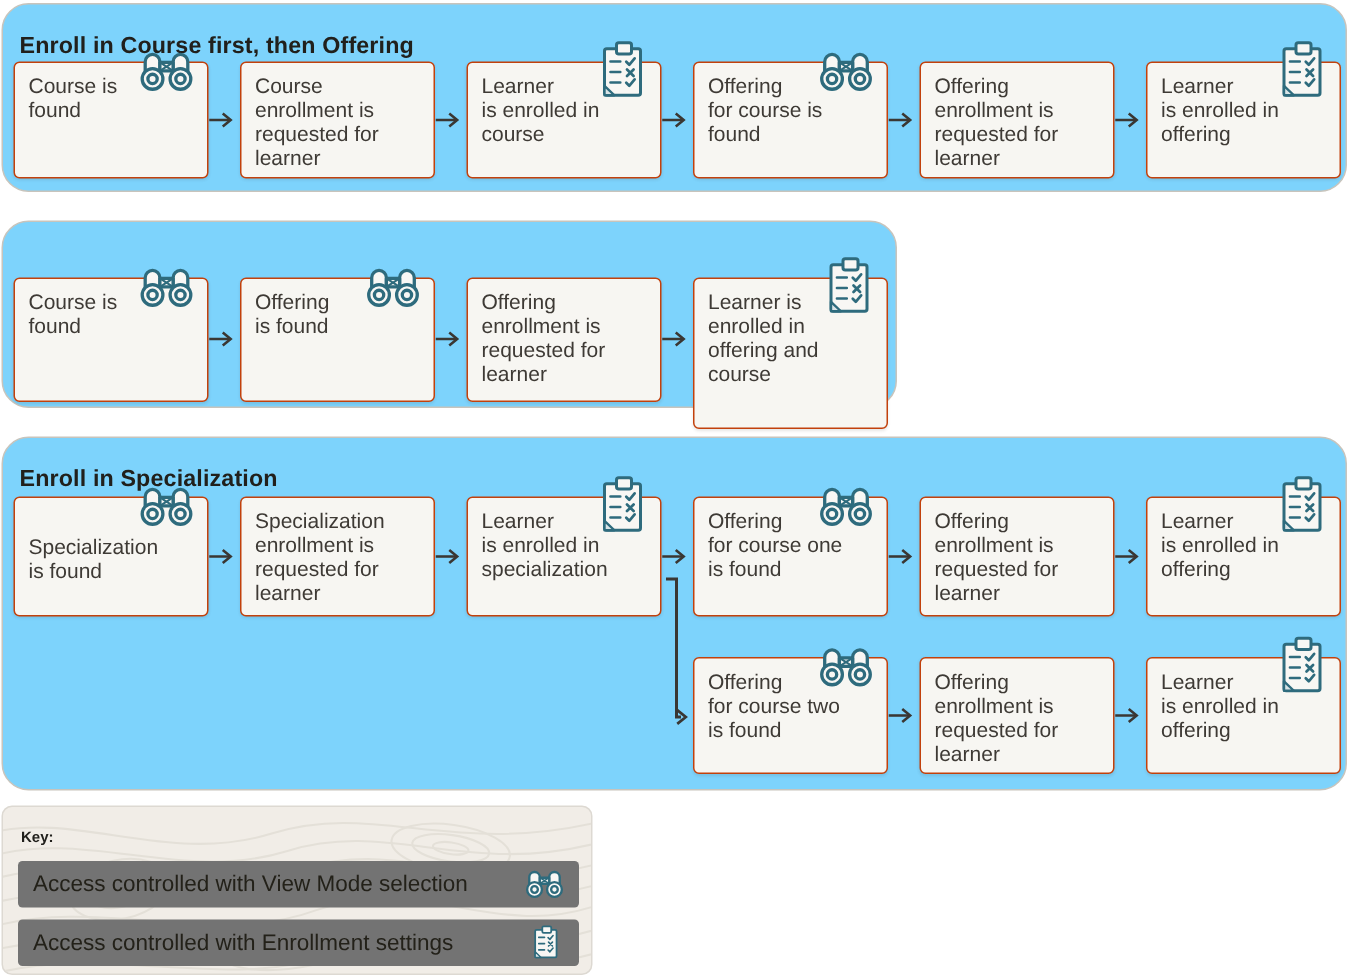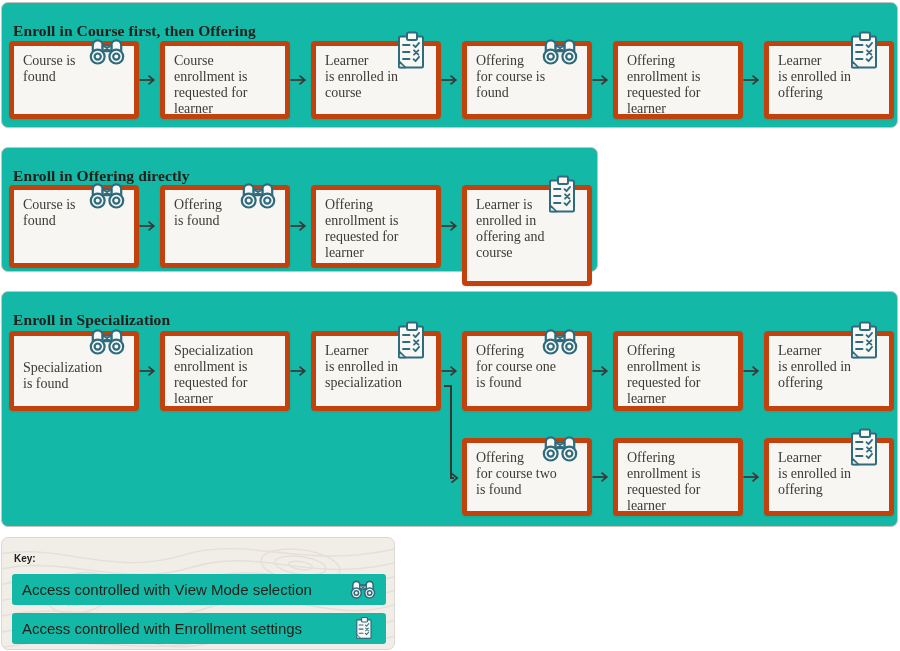--- a/index.html
+++ b/index.html
@@ -1,37 +1,37 @@
 <!DOCTYPE html>
 <html><head>
 <meta charset="utf-8">
 <style>
   html,body{margin:0;padding:0;background:#ffffff;}
   .canvas{position:relative;width:900px;height:651px;background:#ffffff;overflow:hidden;
           font-family:"Liberation Sans", sans-serif;}
-  .panel{position:absolute;background:#14b8a6;border:1px solid #c8c4bc;border-radius:7px;
-         box-sizing:border-box;font-family:Liberation Serif, serif;}
+  .panel{position:absolute;background:#7dd3fc;border:1px solid #c8c4bc;border-radius:18px;
+         box-sizing:border-box;}
   .panel-title{position:absolute;left:11px;top:6px;font-size:15.5px;font-weight:bold;
          color:#21201c;letter-spacing:.1px;white-space:nowrap;}
-  .box{position:absolute;width:130px;background:#f7f6f2;border:5px solid #c2410c;
+  .box{position:absolute;width:130px;background:#f7f6f2;border:1px solid #c2410c;
        border-radius:4px;box-sizing:border-box;padding:7px 9px;
        box-shadow:0 1px 2px rgba(60,56,50,.12);}
   .box-label{display:block;white-space:pre-line;font-size:14px;line-height:16px;color:#3e3a35;}
   .box.pad-lower{padding-top:24px;}
   .icon{position:absolute;}
   .icon.binoc{right:8px;top:-9px;width:38px;height:28px;}
   .icon.clip{right:8px;top:-15px;width:32px;height:40px;}
   .arrow{position:absolute;width:20px;height:14px;}
   .elbow{position:absolute;left:436px;top:88px;width:26px;height:106px;}
   .key-panel{position:absolute;left:1px;top:537px;width:394px;height:113px;
        background:#f1ede7;border:1px solid #ddd9d2;border-radius:7px;
        box-sizing:border-box;overflow:hidden;}
   .key-pattern{position:absolute;left:0;top:0;width:100%;height:100%;}
   .key-title{position:absolute;left:12px;top:7px;font-size:10px;font-weight:bold;color:#21201c;}
-  .key-row{position:absolute;left:10px;width:374px;height:31px;background:#14b8a6;
+  .key-row{position:absolute;left:10px;width:374px;height:31px;background:#737373;
        border-radius:3px;}
   .key-row .key-label{position:absolute;left:10px;top:0;line-height:31px;font-size:15px;
        color:#232119;white-space:nowrap;}
   .key-row .k-binoc{position:absolute;right:9px;top:5px;width:28px;height:20px;}
   .key-row .k-clip{position:absolute;right:12px;top:3px;width:19px;height:25px;}
   svg{display:block;}
 </style>
 </head>
 <body>
 
@@ -131,21 +131,20 @@
       </svg>
     <svg class="arrow" style="left:590px;top:70px;">
         <use href="#ic-arrow"></use>
       </svg>
     <svg class="arrow" style="left:741px;top:70px;">
         <use href="#ic-arrow"></use>
       </svg>
   </section>
 
   <section class="panel" style="left:1px;top:147px;width:597px;height:125px;">
-    <h2 class="panel-title">Enroll in Offering directly</h2>
 
     <div class="box" style="left:7px;top:37px;height:83px;">
       <span class="box-label">Course is
 found</span>
       <svg class="icon binoc">
           <use href="#ic-binoc"></use>
         </svg>
     </div>
     <div class="box" style="left:158px;top:37px;height:83px;">
       <span class="box-label">Offering

